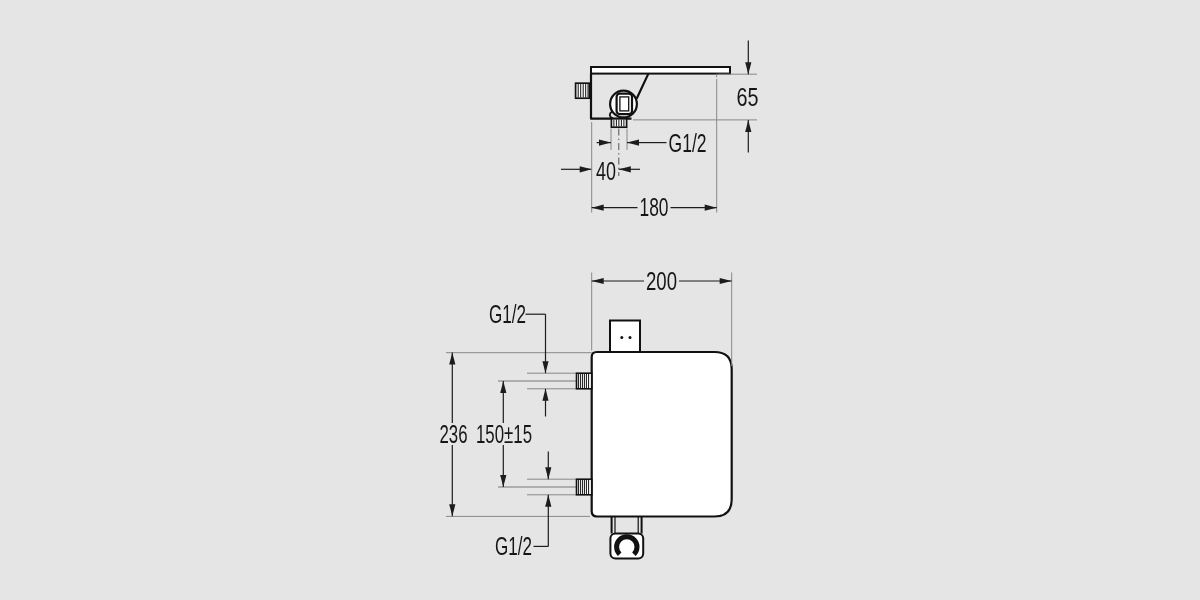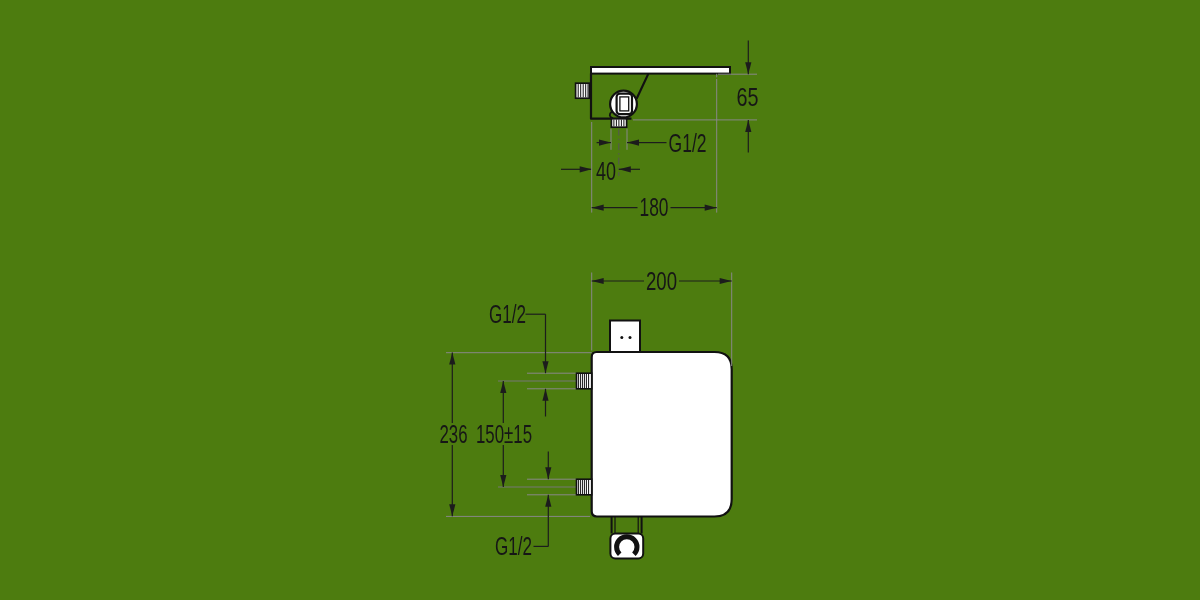--- a/index.html
+++ b/index.html
@@ -1,16 +1,16 @@
 <!DOCTYPE html>
 <html><head>
 <meta charset="utf-8">
 <style>
   html,body{margin:0;padding:0;background:#ffffff;}
-  .stage{width:1200px;height:600px;background:#4d7c0f;overflow:hidden;}
+  .stage{width:1200px;height:600px;background:#e5e5e5;overflow:hidden;}
   svg{display:block;}
   
   .o22{stroke:#111;stroke-width:2.2;fill:none;stroke-linejoin:round;}
   .o20{stroke:#111;stroke-width:2;fill:none;}
   .o17{stroke:#111;stroke-width:1.7;fill:none;}
   .o16{stroke:#111;stroke-width:1.6;fill:none;}
   .fw{fill:#ffffff;}
   .hatch{stroke:#111;stroke-width:1;fill:none;}
   
   .dim{stroke:#1c1c1c;stroke-width:1.2;fill:none;}

